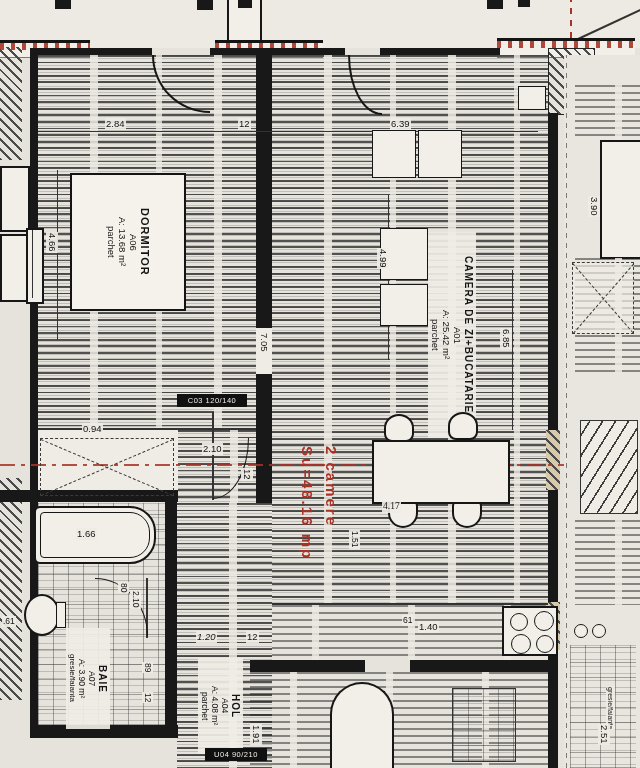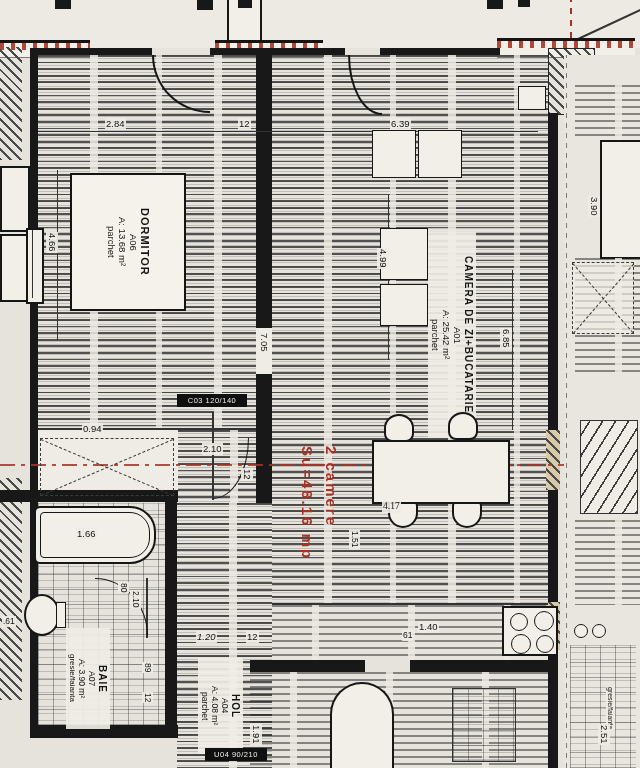--- a/index.html
+++ b/index.html
@@ -229,21 +229,21 @@
   <div class="dim" style="left:82px;top:423px;">0.94</div>
   <div class="dim" style="left:202px;top:443px;">2.10</div>
   <div class="dim vdim" style="left:241px;top:468px;">12</div>
   <div class="dim" style="left:76px;top:528px;">1.66</div>
   <div class="dim vdim" style="left:118px;top:582px;font-size:8.5px;">80</div>
   <div class="dim vdim" style="left:130px;top:590px;font-size:8.5px;">2.10</div>
   <div class="dim" style="left:196px;top:631px;font-style:italic;">1.20</div>
   <div class="dim" style="left:246px;top:631px;">12</div>
   <div class="dim vdim" style="left:142px;top:662px;font-size:8.5px;">89</div>
   <div class="dim vdim" style="left:142px;top:692px;font-size:8.5px;">12</div>
-  <div class="dim" style="left:402px;top:630px;font-size:8.5px;">61</div>
+  <div class="dim" style="left:402px;top:615px;font-size:8.5px;">61</div>
   <div class="dim" style="left:418px;top:621px;">1.40</div>
   <div class="dim" style="left:382px;top:501px;font-family:Liberation Serif, serif;">4.17</div>
   <div class="dim vdim" style="left:349px;top:530px;font-size:8.5px;">1.51</div>
   <div class="dim vdim" style="left:250px;top:724px;">1.91</div>
   <div class="dim vdim" style="left:598px;top:724px;">2.51</div>
   <div class="dim" style="left:2px;top:616px;font-size:8.5px;">.61</div>
 
 
 </div>
 

